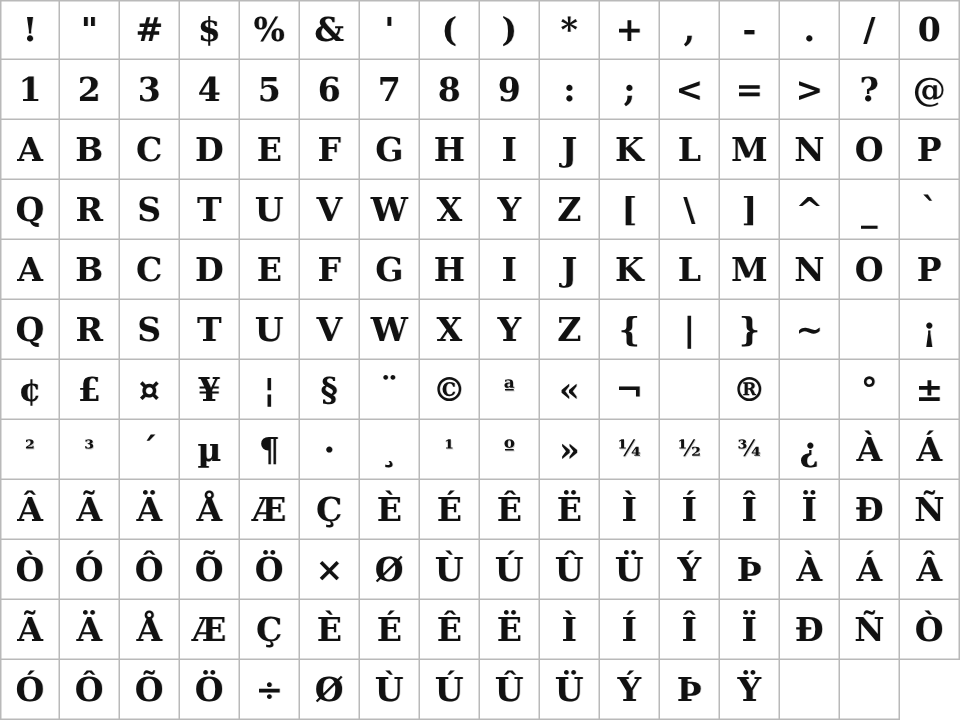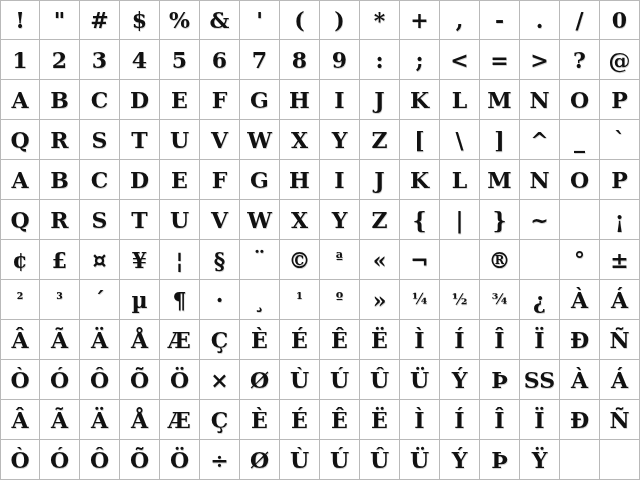--- a/index.html
+++ b/index.html
@@ -523,23 +523,20 @@
     <div class="cell">
       <span class="glyph">Ü</span>
     </div>
     <div class="cell">
       <span class="glyph">Ý</span>
     </div>
     <div class="cell">
       <span class="glyph">Þ</span>
     </div>
     <div class="cell">
-      <span class="glyph">SS</span>
-    </div>
-    <div class="cell">
       <span class="glyph">À</span>
     </div>
     <div class="cell">
       <span class="glyph">Á</span>
     </div>
     <div class="cell">
       <span class="glyph">Â</span>
     </div>
     <div class="cell">
       <span class="glyph">Ã</span>

